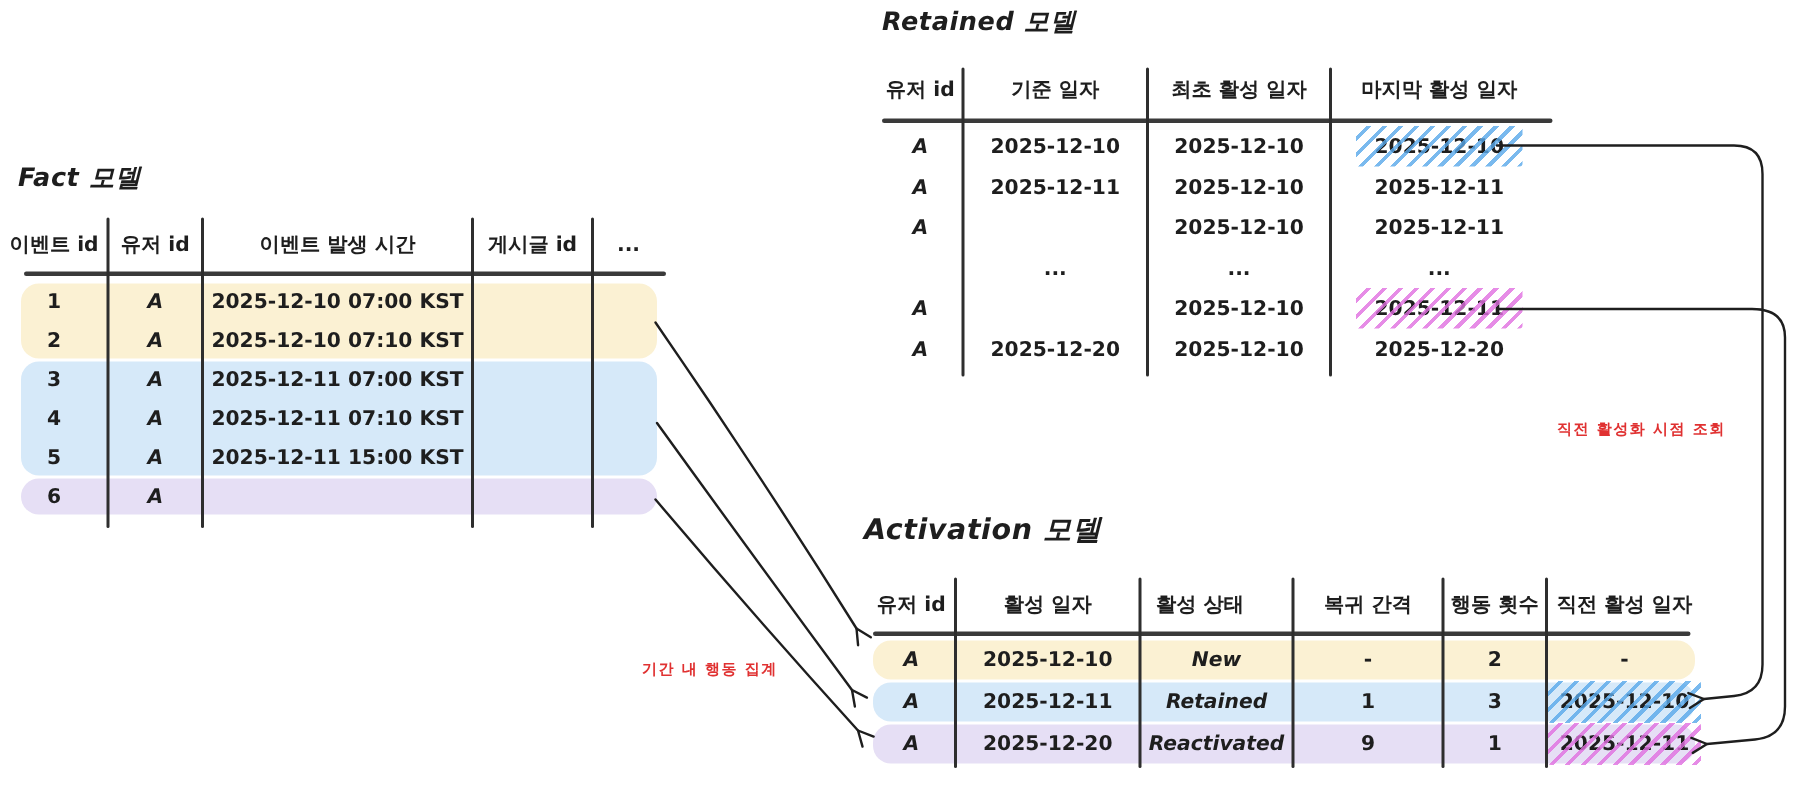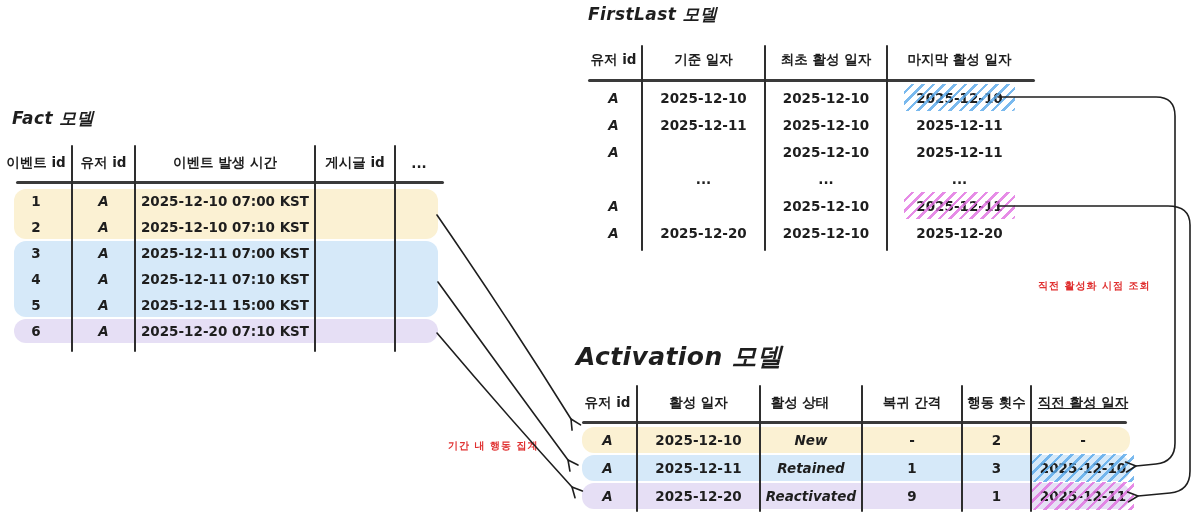--- a/index.html
+++ b/index.html
@@ -3,49 +3,49 @@
 <meta charset="utf-8">
 <style>
   html,body{margin:0;padding:0;background:#ffffff;}
   .canvas{
     position:relative;width:1200px;height:523px;background:#ffffff;overflow:hidden;
     font-family:"DejaVu Sans","Liberation Sans",sans-serif;color:var(--ink,#1e1e1e);
   }
   .title{position:absolute;font-weight:700;font-style:italic;white-space:nowrap;color:var(--ink);letter-spacing:.4px;}
   .t-fact{left:12px;top:107px;font-size:17px;}
   .t-firstlast{left:588px;top:3px;font-size:17px;}
-  .t-activation{left:576px;top:340px;font-size:25px;}
+  .t-activation{left:576px;top:340px;font-size:19px;}
   .table{position:absolute;}
   .table-fact{left:0;top:145px;width:443px;height:212px;}
   .table-firstlast{left:585px;top:42px;width:450px;height:214px;}
   .table-activation{left:578px;top:385px;width:560px;height:132px;}
   .gbg{position:absolute;border-radius:12px;}
   .hcell,.dcell{
     position:absolute;display:flex;align-items:center;justify-content:center;
     white-space:nowrap;font-weight:600;color:var(--ink);
   }
   .hcell{font-size:13.5px;}
   .dcell{font-size:13.5px;}
   .it{font-style:italic;}
   .vline{position:absolute;width:2px;background:#2e2e2e;border-radius:2px;}
   .underline{position:absolute;height:2.5px;background:#3a3a3a;border-radius:2px;}
   .hatch{position:absolute;pointer-events:none;opacity:.8;border-radius:2px;}
   .red-label{position:absolute;font-size:10px;font-weight:700;white-space:nowrap;color:var(--annotation-red,#e03131);letter-spacing:1px;}
-  .label-aggregate{left:448px;top:439px;}
+  .label-aggregate{left:428px;top:439px;}
   .label-lookup{left:1038px;top:279px;}
   svg.overlay{position:absolute;left:0;top:0;width:1200px;height:523px;pointer-events:none;}
   svg.overlay path{stroke:var(--ink,#1e1e1e);stroke-width:1.6;fill:none;stroke-linecap:round;stroke-linejoin:round;}
 </style>
 </head>
 <body>
 
 <div class="canvas">
 
   <div class="title t-fact">Fact 모델</div>
-  <div class="title t-firstlast">FirstLast 모델</div>
+  <div class="title t-firstlast">Retained 모델</div>
   <div class="title t-activation">Activation 모델</div>
 
   <div class="table table-fact">
       <div class="gbg" style="left: 14px; top: 44px; width: 424px; height: 50px; background: var(--row-yellow);"></div>
       <div class="gbg" style="left: 14px; top: 96px; width: 424px; height: 76px; background: var(--row-blue);"></div>
       <div class="gbg" style="left: 14px; top: 174px; width: 424px; height: 24px; background: var(--row-purple);"></div>
       <div class="hcell" style="left: 0px; top: 0px; width: 72px; height: 36px;">이벤트 id</div>
       <div class="hcell" style="left: 72px; top: 0px; width: 63px; height: 36px;">유저 id</div>
       <div class="hcell" style="left: 315px; top: 0px; width: 80px; height: 36px;">게시글 id</div>
       <div class="hcell" style="left: 135px; top: 0px; width: 180px; height: 36px;">이벤트 발생 시간</div>
@@ -65,21 +65,20 @@
       <div class="dcell it" style="left: 72px; top: 95px; width: 63px; height: 26px;">A</div>
       <div class="dcell" style="left: 135px; top: 95px; width: 180px; height: 26px;">2025-12-11 07:00 KST</div>
       <div class="dcell" style="left: 0px; top: 121px; width: 72px; height: 26px;">4</div>
       <div class="dcell it" style="left: 72px; top: 121px; width: 63px; height: 26px;">A</div>
       <div class="dcell" style="left: 135px; top: 121px; width: 180px; height: 26px;">2025-12-11 07:10 KST</div>
       <div class="dcell" style="left: 0px; top: 147px; width: 72px; height: 26px;">5</div>
       <div class="dcell it" style="left: 72px; top: 147px; width: 63px; height: 26px;">A</div>
       <div class="dcell" style="left: 135px; top: 147px; width: 180px; height: 26px;">2025-12-11 15:00 KST</div>
       <div class="dcell" style="left: 0px; top: 173px; width: 72px; height: 26px;">6</div>
       <div class="dcell it" style="left: 72px; top: 173px; width: 63px; height: 26px;">A</div>
-      <div class="dcell" style="left: 135px; top: 173px; width: 180px; height: 26px;">2025-12-20 07:10 KST</div>
     </div>
   <div class="table table-firstlast">
       <div class="hcell" style="left: 0px; top: 0px; width: 57px; height: 36px;">유저 id</div>
       <div class="hcell" style="left: 57px; top: 0px; width: 123px; height: 36px;">기준 일자</div>
       <div class="hcell" style="left: 180px; top: 0px; width: 122px; height: 36px;">최초 활성 일자</div>
       <div class="hcell" style="left: 302px; top: 0px; width: 145px; height: 36px;">마지막 활성 일자</div>
       <div class="underline" style="left: 3px; top: 37px; width: 447px;"></div>
       <div class="vline" style="left: 56px; top: 3px; height: 206px;"></div>
       <div class="vline" style="left: 179px; top: 3px; height: 206px;"></div>
       <div class="vline" style="left: 301px; top: 3px; height: 206px;"></div>
@@ -109,21 +108,21 @@
     </div>
   <div class="table table-activation">
       <div class="gbg" style="left: 4px; top: 42px; width: 548px; height: 26px; background: var(--row-yellow);"></div>
       <div class="gbg" style="left: 4px; top: 70px; width: 548px; height: 26px; background: var(--row-blue);"></div>
       <div class="gbg" style="left: 4px; top: 98px; width: 548px; height: 26px; background: var(--row-purple);"></div>
       <div class="hcell" style="left: 0px; top: 0px; width: 59px; height: 36px;">유저 id</div>
       <div class="hcell" style="left: 59px; top: 0px; width: 123px; height: 36px;">활성 일자</div>
       <div class="hcell" style="left: 182px; top: 0px; width: 80px; height: 36px; text-align: right;">활성 상태</div>
       <div class="hcell" style="left: 284px; top: 0px; width: 100px; height: 36px;">복귀 간격</div>
       <div class="hcell" style="left: 384px; top: 0px; width: 69px; height: 36px;">행동 횟수</div>
-      <div class="hcell" style="left: 453px; top: 0px; width: 104px; height: 36px; text-decoration: underline;">직전 활성 일자</div>
+      <div class="hcell" style="left: 453px; top: 0px; width: 104px; height: 36px;">직전 활성 일자</div>
       <div class="underline" style="left: 4px; top: 36px; width: 545px;"></div>
       <div class="vline" style="left: 58px; top: 0px; height: 127px;"></div>
       <div class="vline" style="left: 181px; top: 0px; height: 127px;"></div>
       <div class="vline" style="left: 283px; top: 0px; height: 127px;"></div>
       <div class="vline" style="left: 383px; top: 0px; height: 127px;"></div>
       <div class="vline" style="left: 452px; top: 0px; height: 127px;"></div>
       <div class="dcell it" style="left: 0px; top: 41px; width: 59px; height: 28px;">A</div>
       <div class="dcell" style="left: 59px; top: 41px; width: 123px; height: 28px;">2025-12-10</div>
       <div class="dcell it" style="left: 182px; top: 41px; width: 102px; height: 28px;">New</div>
       <div class="dcell" style="left: 284px; top: 41px; width: 100px; height: 28px;">-</div>

